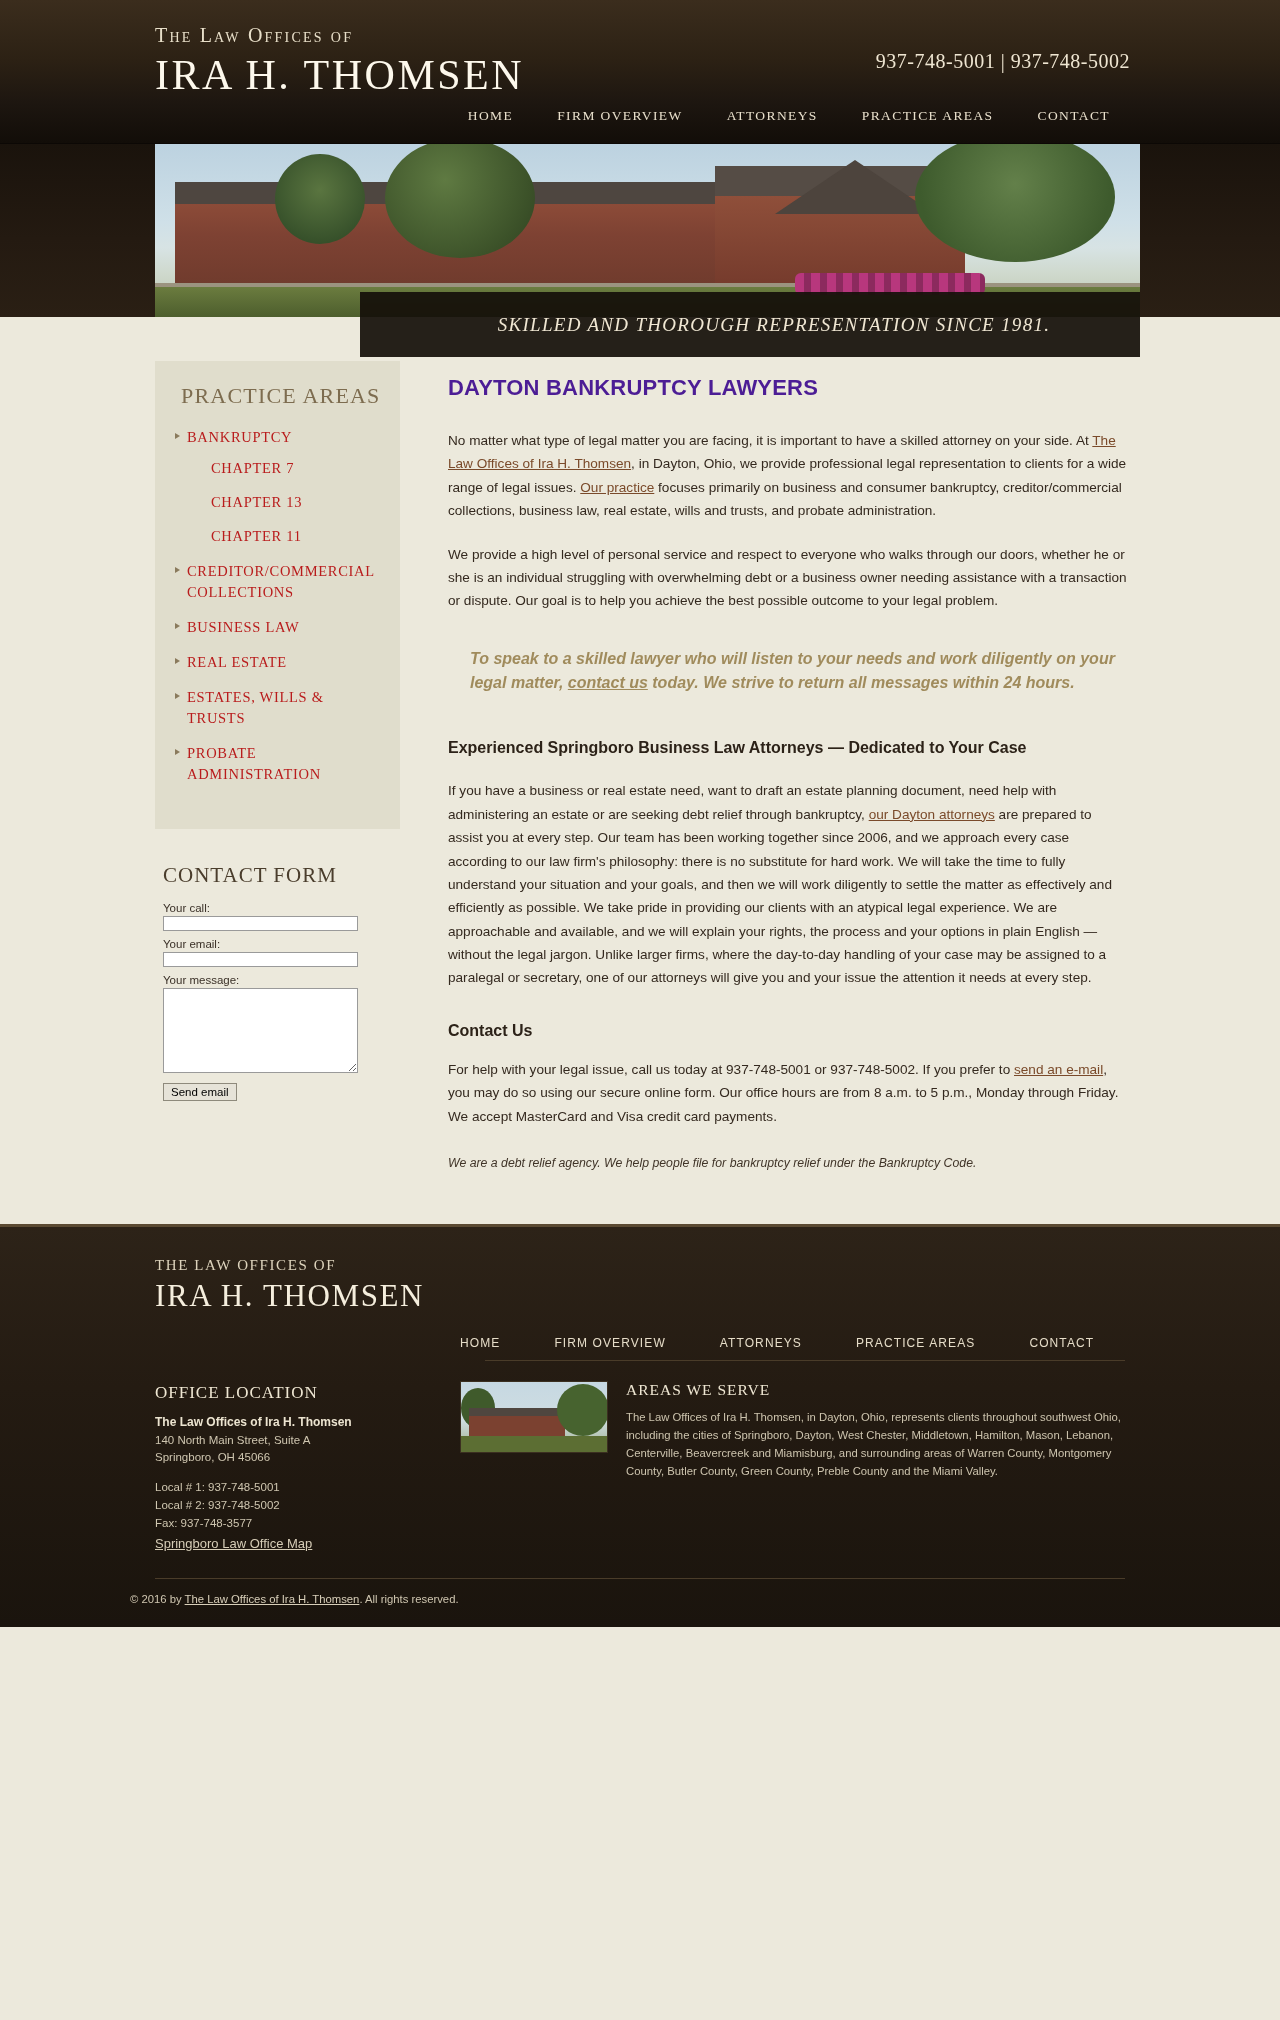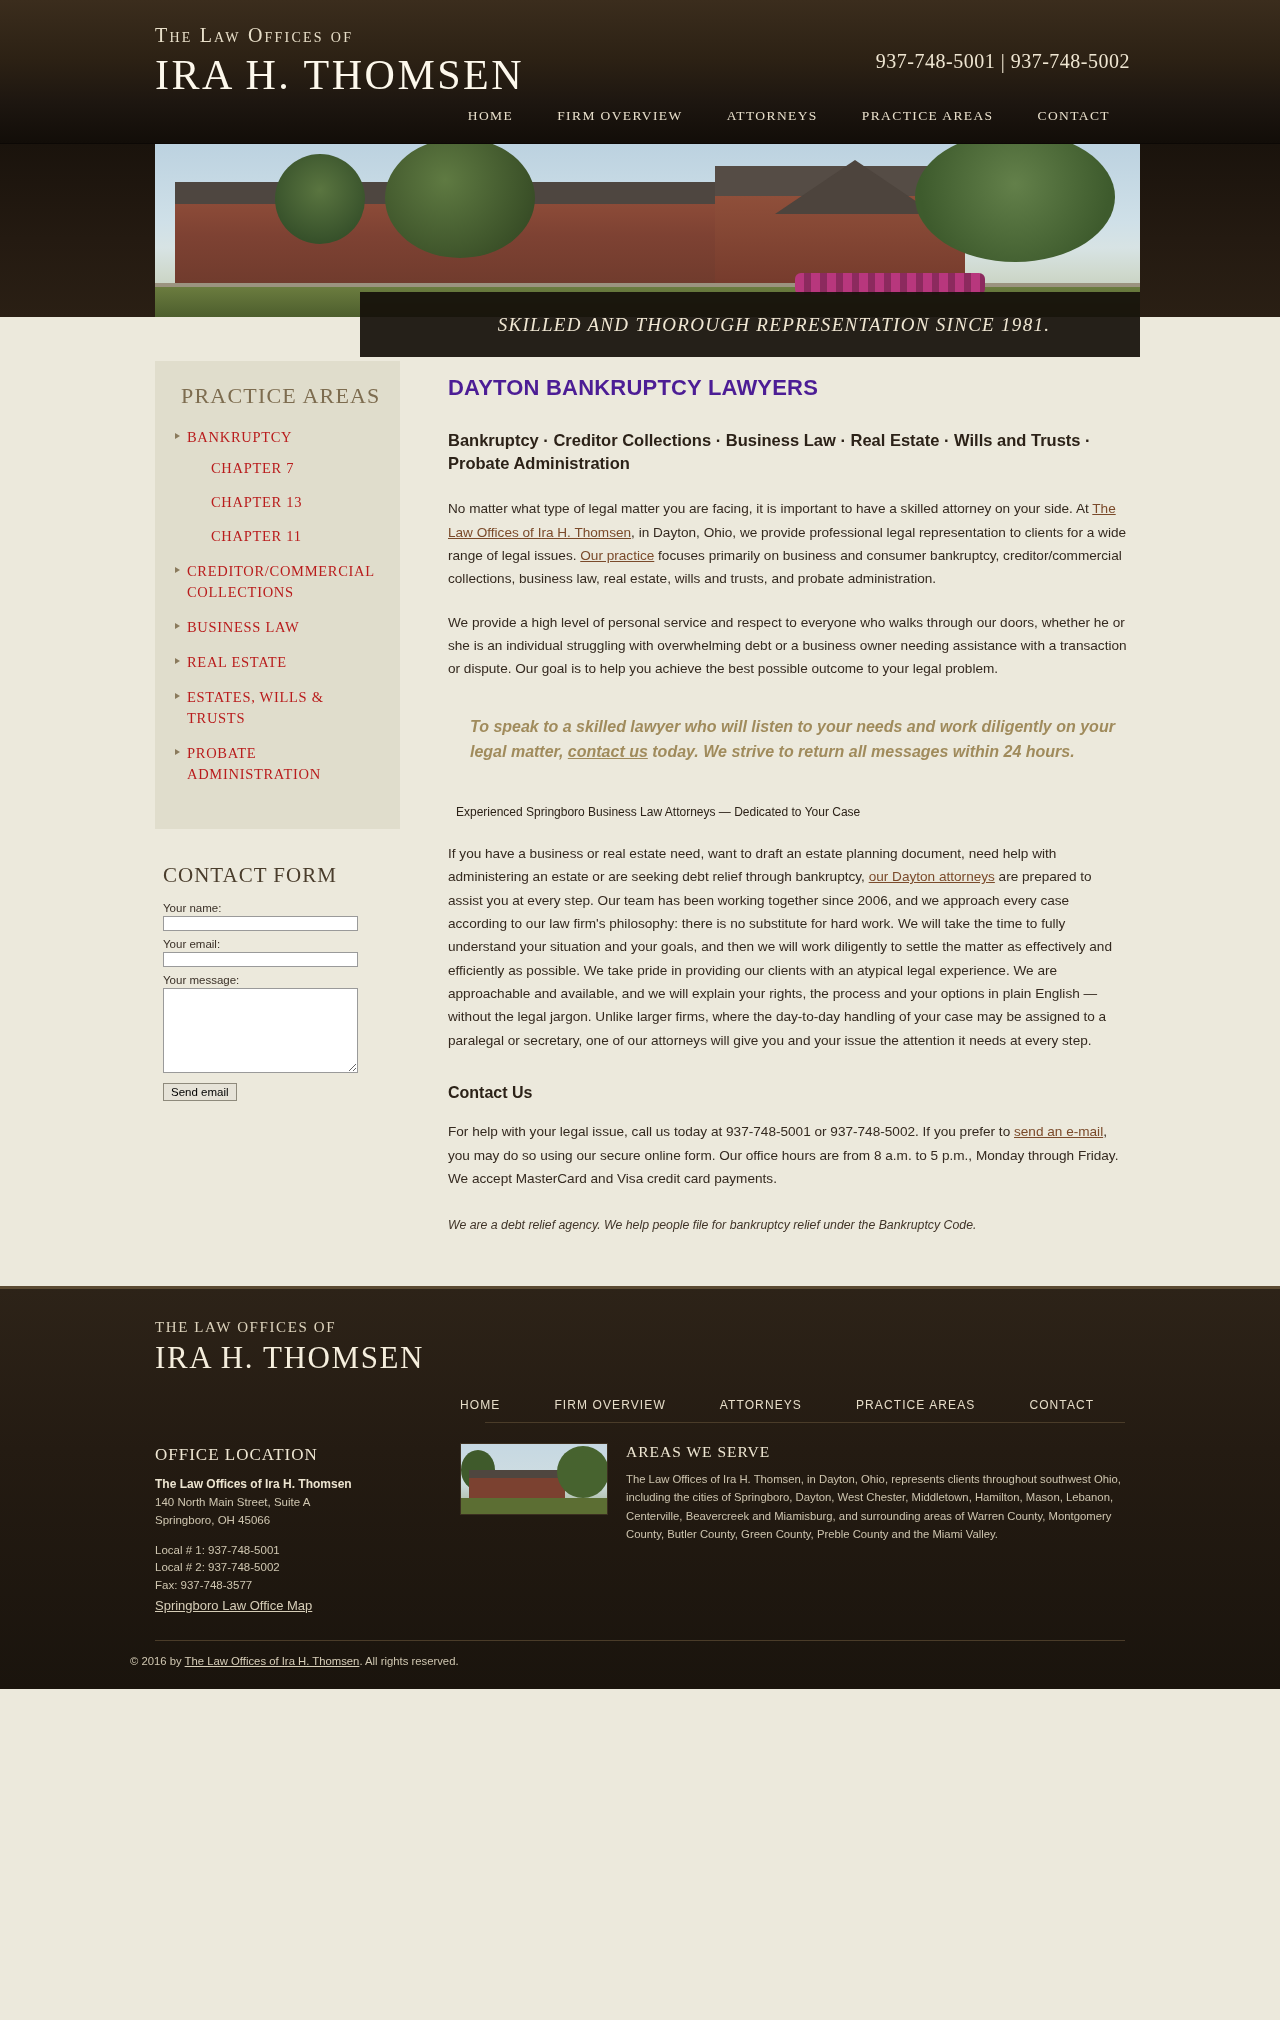--- a/index.html
+++ b/index.html
@@ -159,21 +159,21 @@
   }
   .main p { font-size:13.6px; line-height:1.72; margin:0 0 20px 0; color:#34291f; }
   .main a { color:#7a4a2a; }
   .pullquote {
     font-family:"Liberation Sans", sans-serif;
     font-style:italic; font-weight:bold; color:#a08b5c;
     font-size:16px; line-height:1.55; margin:34px 0 40px 22px;
   }
   .pullquote a { color:#a08b5c; }
   h3.sec {
-    font-size:12px; color:#2c2218; margin:0 0 20px 8px; font-weight:normal; line-height:1.45;
+    font-size:16px; color:#2c2218; margin:0 0 20px 0; font-weight:bold; line-height:1.45;
   }
   h3.contactus { font-size:16px; color:#2c2218; margin:32px 0 18px 0; font-weight:bold; }
   .disclaimer { font-size:12.3px; font-style:italic; color:#403428; margin-top:26px; line-height:1.6; }
 
   
   .footer {
     background:linear-gradient(180deg,#2d2318 0%,#241b12 40%,#1a140d 100%);
     border-top:3px solid #5b4a32;
     color:#d8cfb9; padding:30px 0 0 0;
   }
@@ -293,33 +293,32 @@
             <a href="#">Estates, Wills &amp; Trusts</a>
           </li>
         <li>
             <a href="#">Probate Administration</a>
           </li>
       </ul>
     </div>
 
     <div class="cf-title">Contact Form</div>
     <div class="cf-form">
-      <div class="cf-label">Your name:</div>
+      <div class="cf-label">Your call:</div>
       <input class="cf-input" type="text" value="" style="">
       <div class="cf-label">Your email:</div>
       <input class="cf-input" type="text" value="" style="">
       <div class="cf-label">Your message:</div>
       <textarea class="cf-textarea" style=""></textarea>
       <button class="cf-send">Send email</button>
     </div>
   </div>
 
   <div class="main">
     <h1 class="page-title">DAYTON BANKRUPTCY LAWYERS</h1>
-    <h2 class="subhead">Bankruptcy · Creditor Collections · Business Law · Real Estate · Wills and Trusts · Probate Administration</h2>
 
     <p><span>No matter what type of legal matter you are facing, it is important to have a skilled attorney on your side. At </span><a href="#">The Law Offices of Ira H. Thomsen</a><span>, in Dayton, Ohio, we provide professional legal representation to clients for a wide range of legal issues. </span><a href="#">Our practice</a><span> focuses primarily on business and consumer bankruptcy, creditor/commercial collections, business law, real estate, wills and trusts, and probate administration.</span></p>
 
     <p>We provide a high level of personal service and respect to everyone who walks through our doors, whether he or she is an individual struggling with overwhelming debt or a business owner needing assistance with a transaction or dispute. Our goal is to help you achieve the best possible outcome to your legal problem.</p>
 
     <div class="pullquote"><span>To speak to a skilled lawyer who will listen to your needs and work diligently on your legal matter, </span><a href="#">contact us</a><span> today. We strive to return all messages within 24 hours.</span></div>
 
     <h3 class="sec">Experienced Springboro Business Law Attorneys — Dedicated to Your Case</h3>
 
     <p><span>If you have a business or real estate need, want to draft an estate planning document, need help with administering an estate or are seeking debt relief through bankruptcy, </span><a href="#">our Dayton attorneys</a><span> are prepared to assist you at every step. Our team has been working together since 2006, and we approach every case according to our law firm's philosophy: there is no substitute for hard work. We will take the time to fully understand your situation and your goals, and then we will work diligently to settle the matter as effectively and efficiently as possible. We take pride in providing our clients with an atypical legal experience. We are approachable and available, and we will explain your rights, the process and your options in plain English — without the legal jargon. Unlike larger firms, where the day-to-day handling of your case may be assigned to a paralegal or secretary, one of our attorneys will give you and your issue the attention it needs at every step.</span></p>

